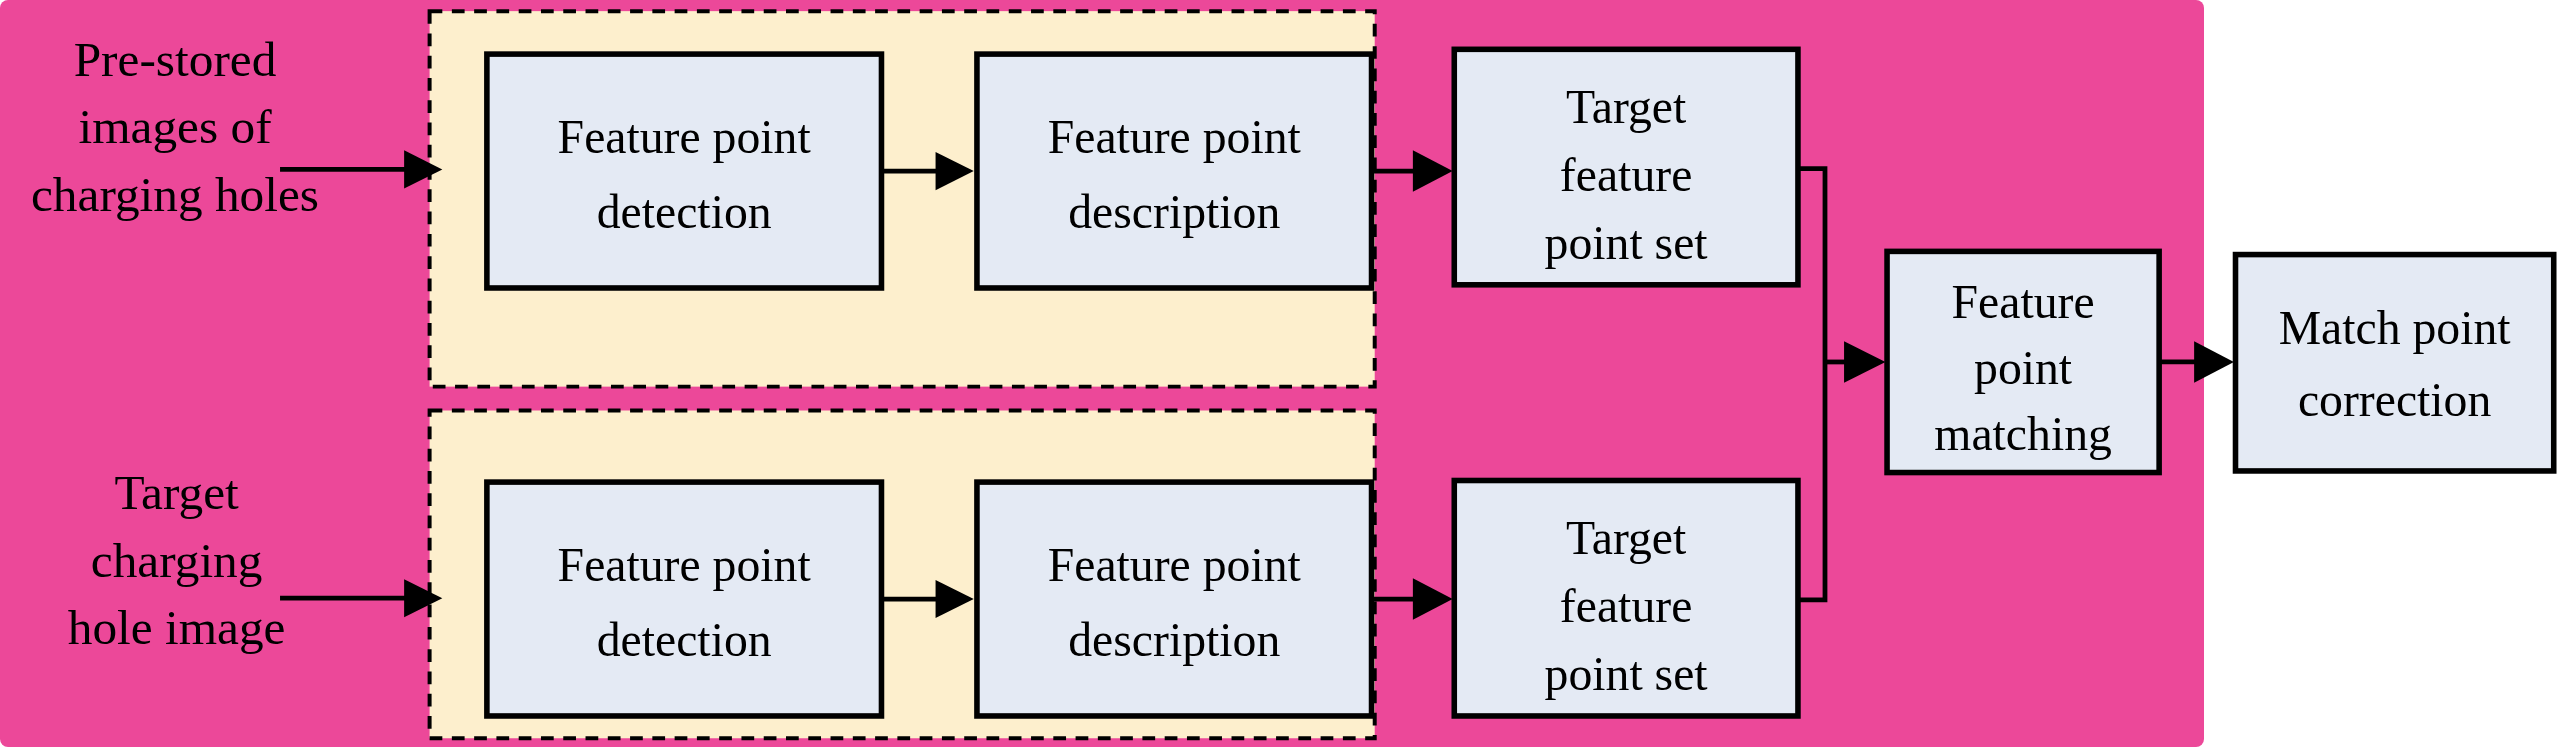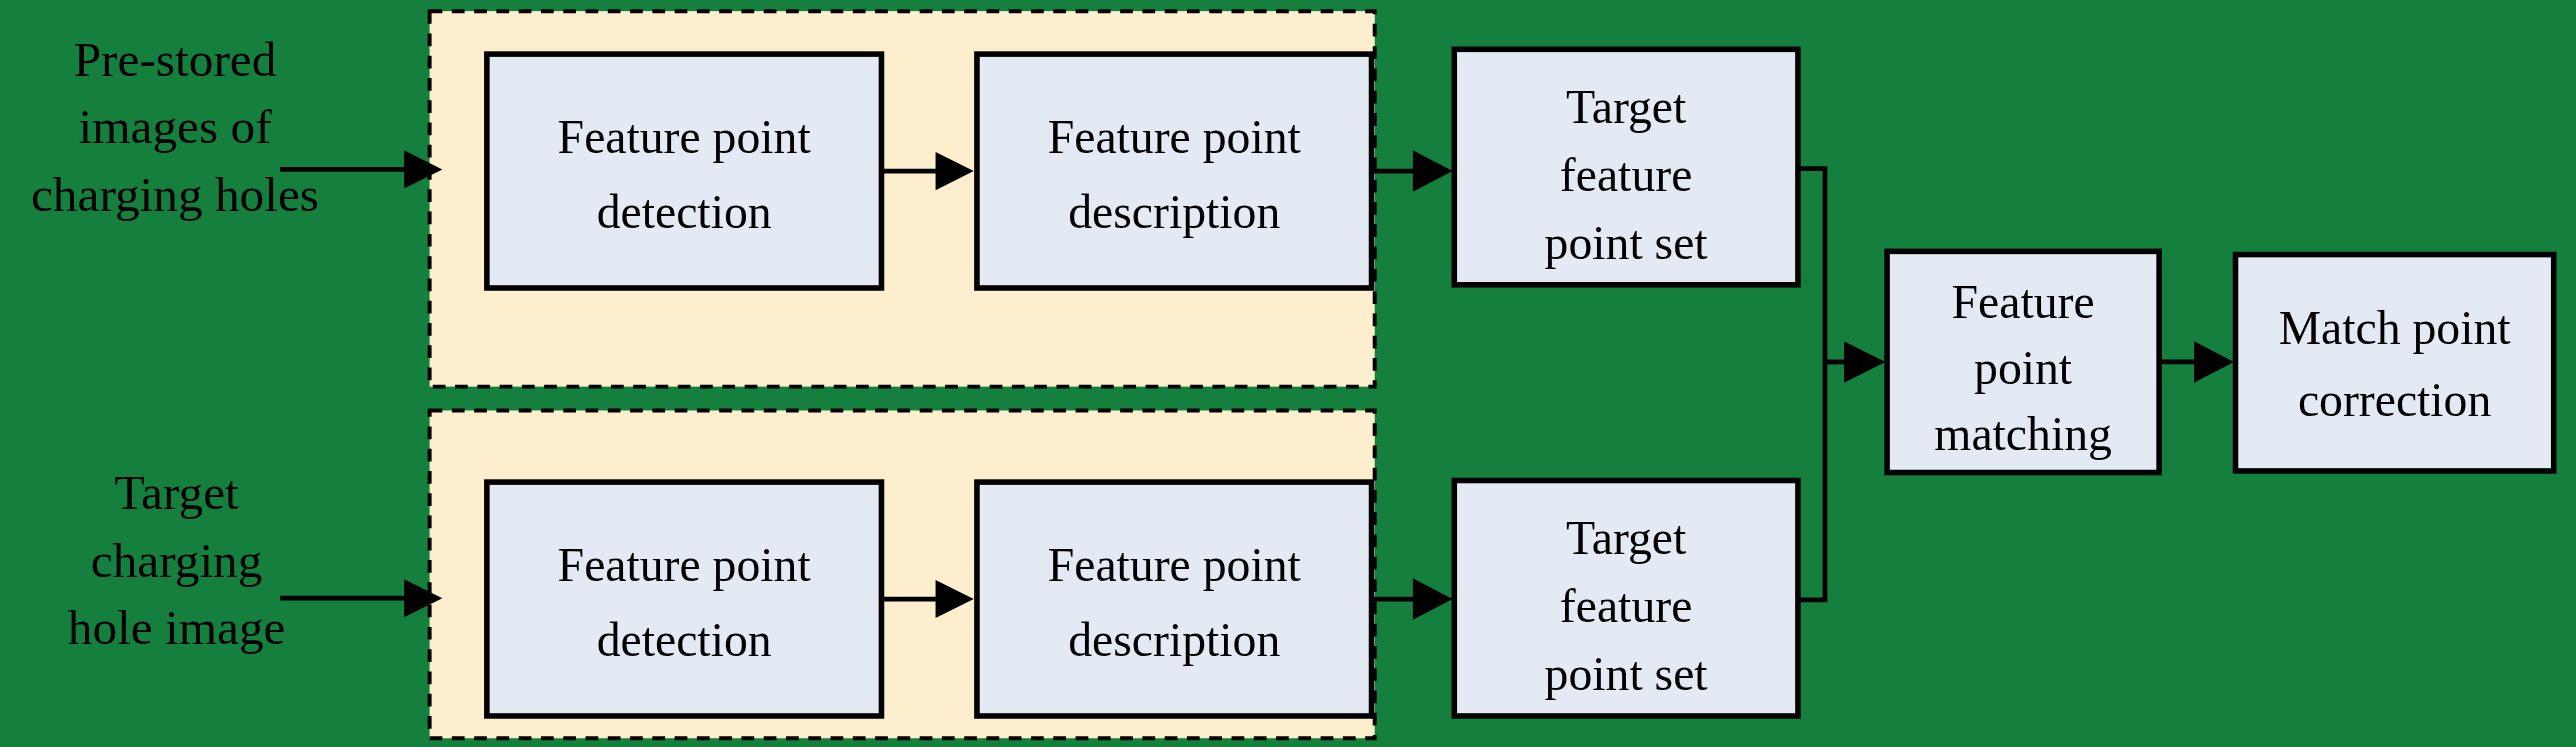--- a/index.html
+++ b/index.html
@@ -8,23 +8,24 @@
     background: #ffffff;
   }
   body {
     width: 2576px;
     height: 747px;
     font-family: "Liberation Serif", "DejaVu Serif", serif;
     overflow: hidden;
   }
   #diagram-root {
     position: relative;
-    width: 2576px;
+    width: 2204px;
     height: 747px;
-    background: #15803d;
+    background: #ec4899;
+    border-radius: 8px;
   }
   svg.layer {
     position: absolute;
     top: 0;
     left: 0;
     width: 2576px;
     height: 747px;
   }
   .group-box {
     fill: #fdefcd;

